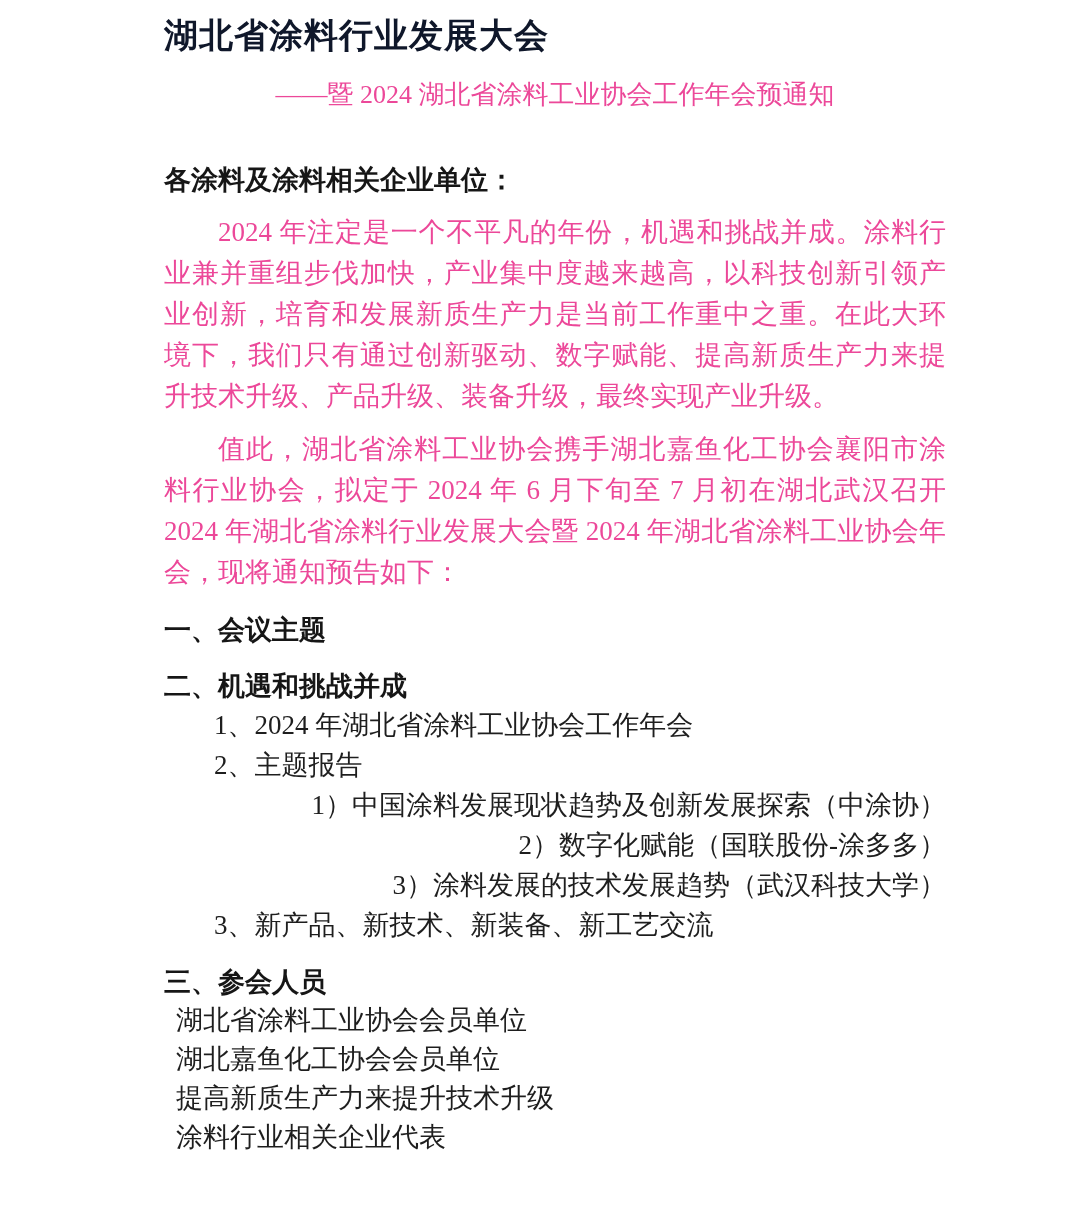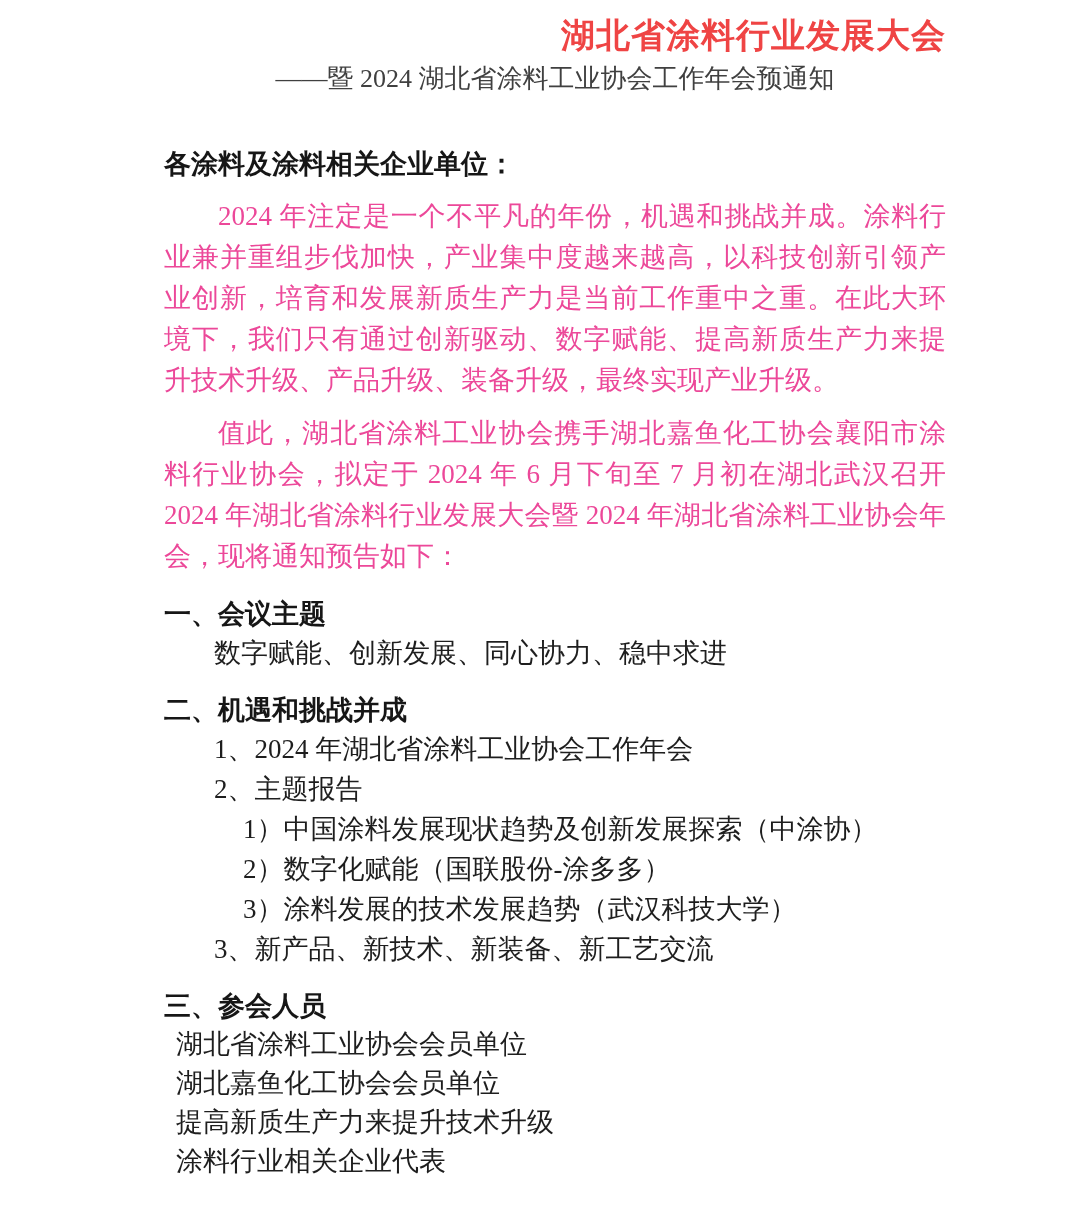--- a/index.html
+++ b/index.html
@@ -20,32 +20,32 @@
     padding: 12px 134px 0 164px;
     background: #ffffff;
     overflow: hidden;
   }
   .title {
     margin: 0;
     font-family: "Liberation Sans", "DejaVu Sans", sans-serif;
     font-weight: 700;
     font-size: 34px;
     line-height: 46px;
-    text-align: right;
-    color: #ef4444;
+    text-align: left;
+    color: #0f172a;
     letter-spacing: 1px;
   }
   .subtitle {
-    margin-top: 4px;
+    margin-top: 20px;
     font-family: "Liberation Serif", "DejaVu Serif", serif;
     font-weight: 400;
     font-size: 26px;
     line-height: 34px;
     text-align: center;
-    color: #404040;
+    color: #ec4899;
   }
   .salutation {
     margin-top: 50px;
     font-family: "Liberation Sans", "DejaVu Sans", sans-serif;
     font-weight: 700;
     font-size: 27px;
     line-height: 36px;
     color: #161616;
   }
   .para {
@@ -73,40 +73,39 @@
     font-family: "Liberation Serif", "DejaVu Serif", serif;
     font-size: 27px;
     line-height: 40px;
     color: #1e1e1e;
   }
   .line.tight {
     line-height: 39px;
     margin-left: 12px;
   }
   .ind1 { margin-left: 50px; }
-  .ind2 { margin-left: 79px; }
+  .ind2 { margin-left: 79px; text-align: right; }
 </style>
 </head>
 <body>
 
 <div class="page">
 
   <h1 class="title">湖北省涂料行业发展大会</h1>
 
   <div class="subtitle">——暨 2024 湖北省涂料工业协会工作年会预通知</div>
 
   <div class="salutation">各涂料及涂料相关企业单位：</div>
 
   <p class="para first">2024 年注定是一个不平凡的年份，机遇和挑战并成。涂料行业兼并重组步伐加快，产业集中度越来越高，以科技创新引领产业创新，培育和发展新质生产力是当前工作重中之重。在此大环境下，我们只有通过创新驱动、数字赋能、提高新质生产力来提升技术升级、产品升级、装备升级，最终实现产业升级。</p>
 
   <p class="para second">值此，湖北省涂料工业协会携手湖北嘉鱼化工协会襄阳市涂料行业协会，拟定于 2024 年 6 月下旬至 7 月初在湖北武汉召开 2024 年湖北省涂料行业发展大会暨 2024 年湖北省涂料工业协会年会，现将通知预告如下：</p>
 
   <h2 class="heading">一、会议主题</h2>
 
-  <div class="line ind1">数字赋能、创新发展、同心协力、稳中求进</div>
 
   <h2 class="heading">二、机遇和挑战并成</h2>
 
   <div class="line ind1">1、2024 年湖北省涂料工业协会工作年会</div>
 
   <div class="line ind1">2、主题报告</div>
 
   <div class="line ind2">1）中国涂料发展现状趋势及创新发展探索（中涂协）</div>
 
   <div class="line ind2">2）数字化赋能（国联股份-涂多多）</div>

